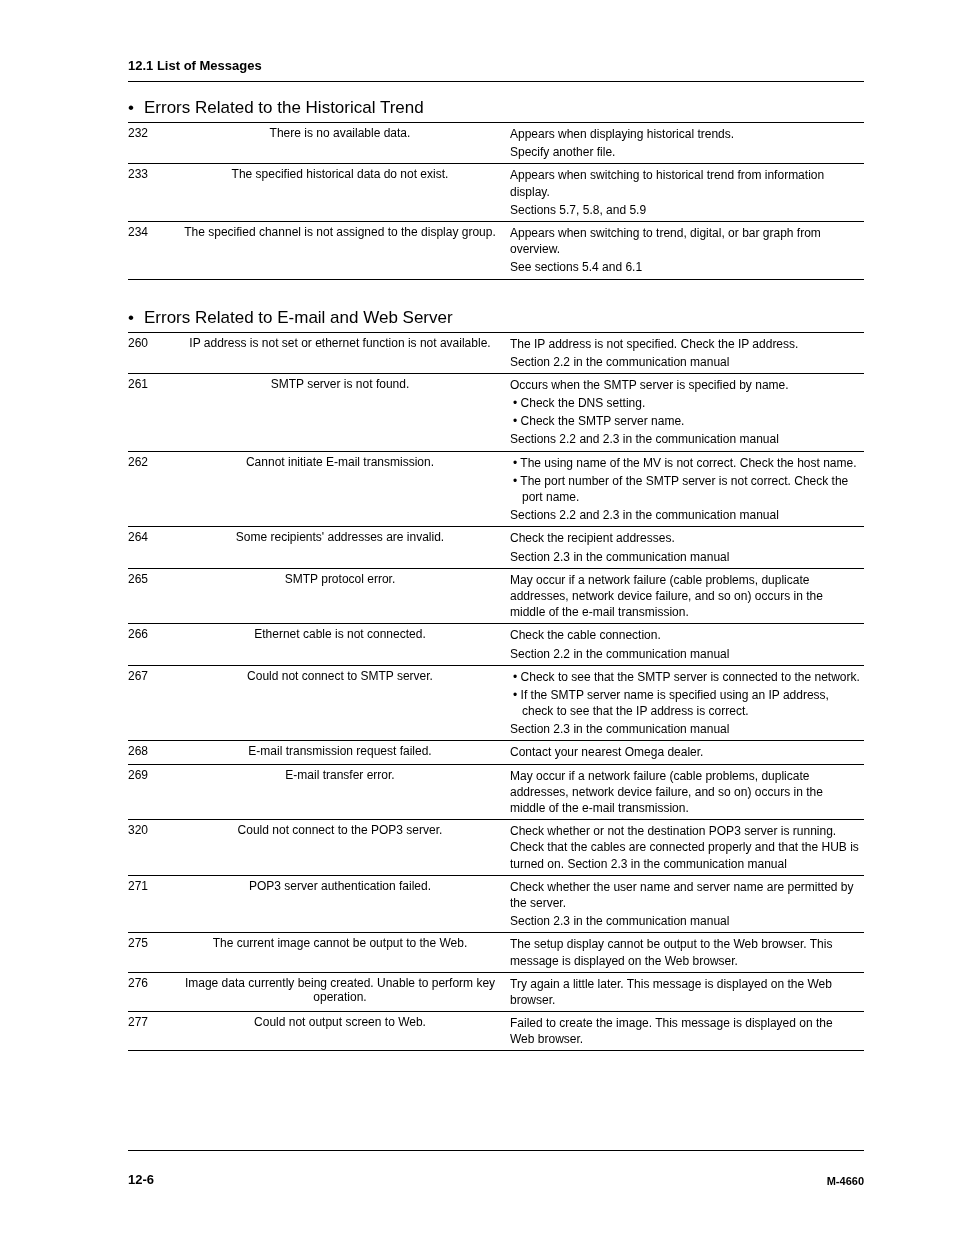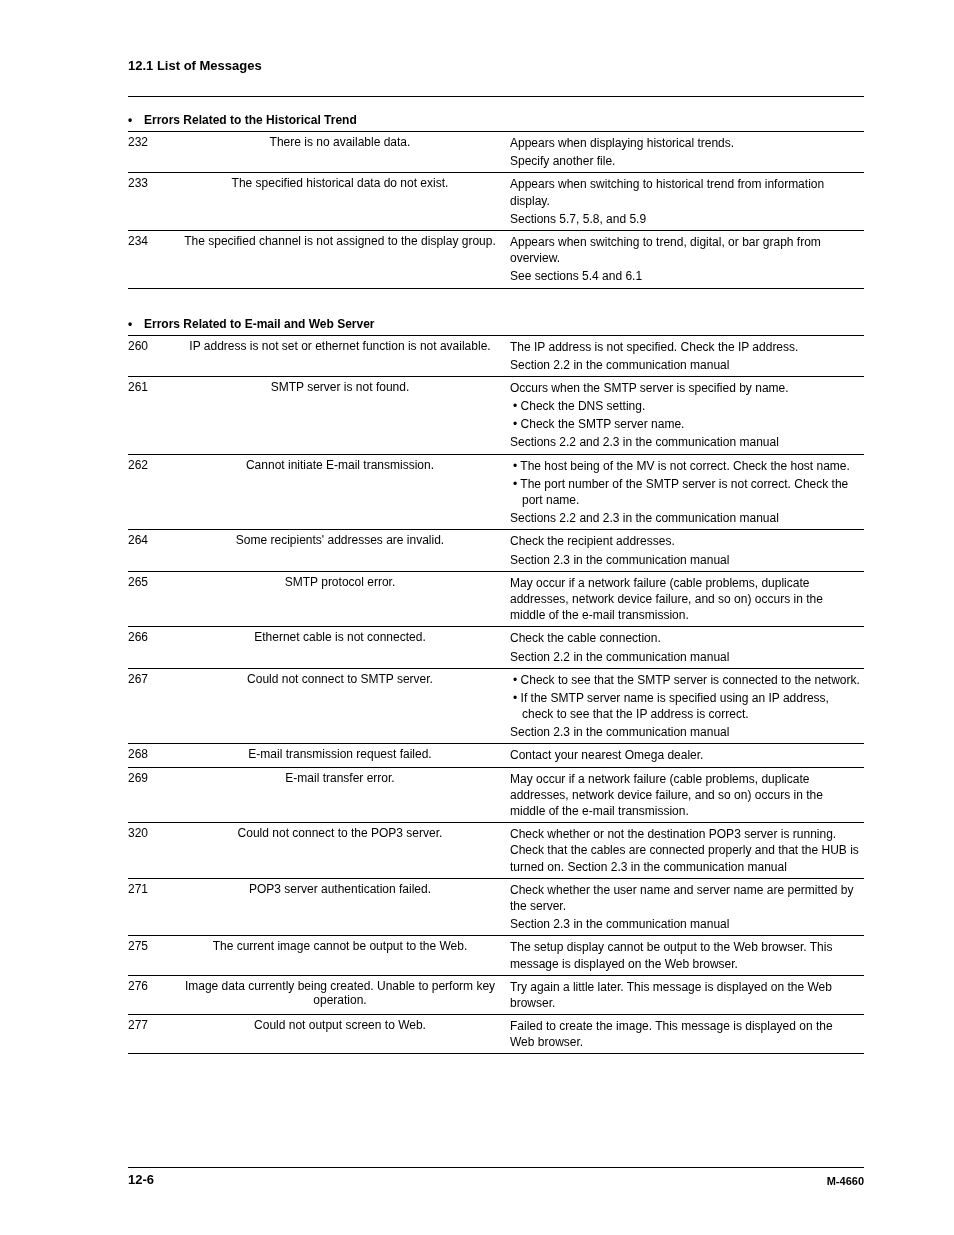--- a/index.html
+++ b/index.html
@@ -11,26 +11,26 @@
     height: 1235px;
     position: relative;
   }
   .page {
     padding: 58px 90px 0 128px;
   }
   .page-header {
     font-size: 13px;
     font-weight: bold;
     border-bottom: 1px solid #000;
-    padding-bottom: 23px;
+    padding-bottom: 8px;
     margin-bottom: 16px;
   }
   .section-title {
-    font-size: 12px;
-    font-weight: bold;
+    font-size: 17px;
+    font-weight: normal;
     margin-bottom: 4px;
     margin-top: 28px;
   }
   .section-title:first-of-type { margin-top: 0; }
   .bullet-dot {
     display: inline-block;
     width: 16px;
   }
   table.errs {
     width: 100%;
@@ -56,21 +56,21 @@
   }
   .sub-bullet::before {
     content: "• ";
   }
   .footer {
     position: absolute;
     bottom: 48px;
     left: 128px;
     right: 90px;
     border-top: 1px solid #000;
-    padding-top: 4px;
+    padding-top: 21px;
     display: flex;
     justify-content: space-between;
     align-items: flex-end;
   }
   .footer .pnum { font-size: 13px; font-weight: bold; }
   .footer .doc { font-size: 11px; font-weight: bold; }
 </style>
 </head>
 <body>
 
@@ -124,21 +124,21 @@
               <div class="desc-line">Occurs when the SMTP server is specified by name.</div>
               <div class="desc-line sub-bullet">Check the DNS setting.</div>
               <div class="desc-line sub-bullet">Check the SMTP server name.</div>
               <div class="desc-line">Sections 2.2 and 2.3 in the communication manual</div>
             </td>
           </tr>
           <tr class="sep">
             <td class="code">262</td>
             <td class="msg">Cannot initiate E-mail transmission.</td>
             <td class="desc">
-              <div class="desc-line sub-bullet">The host being of the MV is not correct. Check the host name.</div>
+              <div class="desc-line sub-bullet">The using name of the MV is not correct. Check the host name.</div>
               <div class="desc-line sub-bullet">The port number of the SMTP server is not correct. Check the port name.</div>
               <div class="desc-line">Sections 2.2 and 2.3 in the communication manual</div>
             </td>
           </tr>
           <tr class="sep">
             <td class="code">264</td>
             <td class="msg">Some recipients' addresses are invalid.</td>
             <td class="desc">
               <div class="desc-line">Check the recipient addresses.</div>
               <div class="desc-line">Section 2.3 in the communication manual</div>

